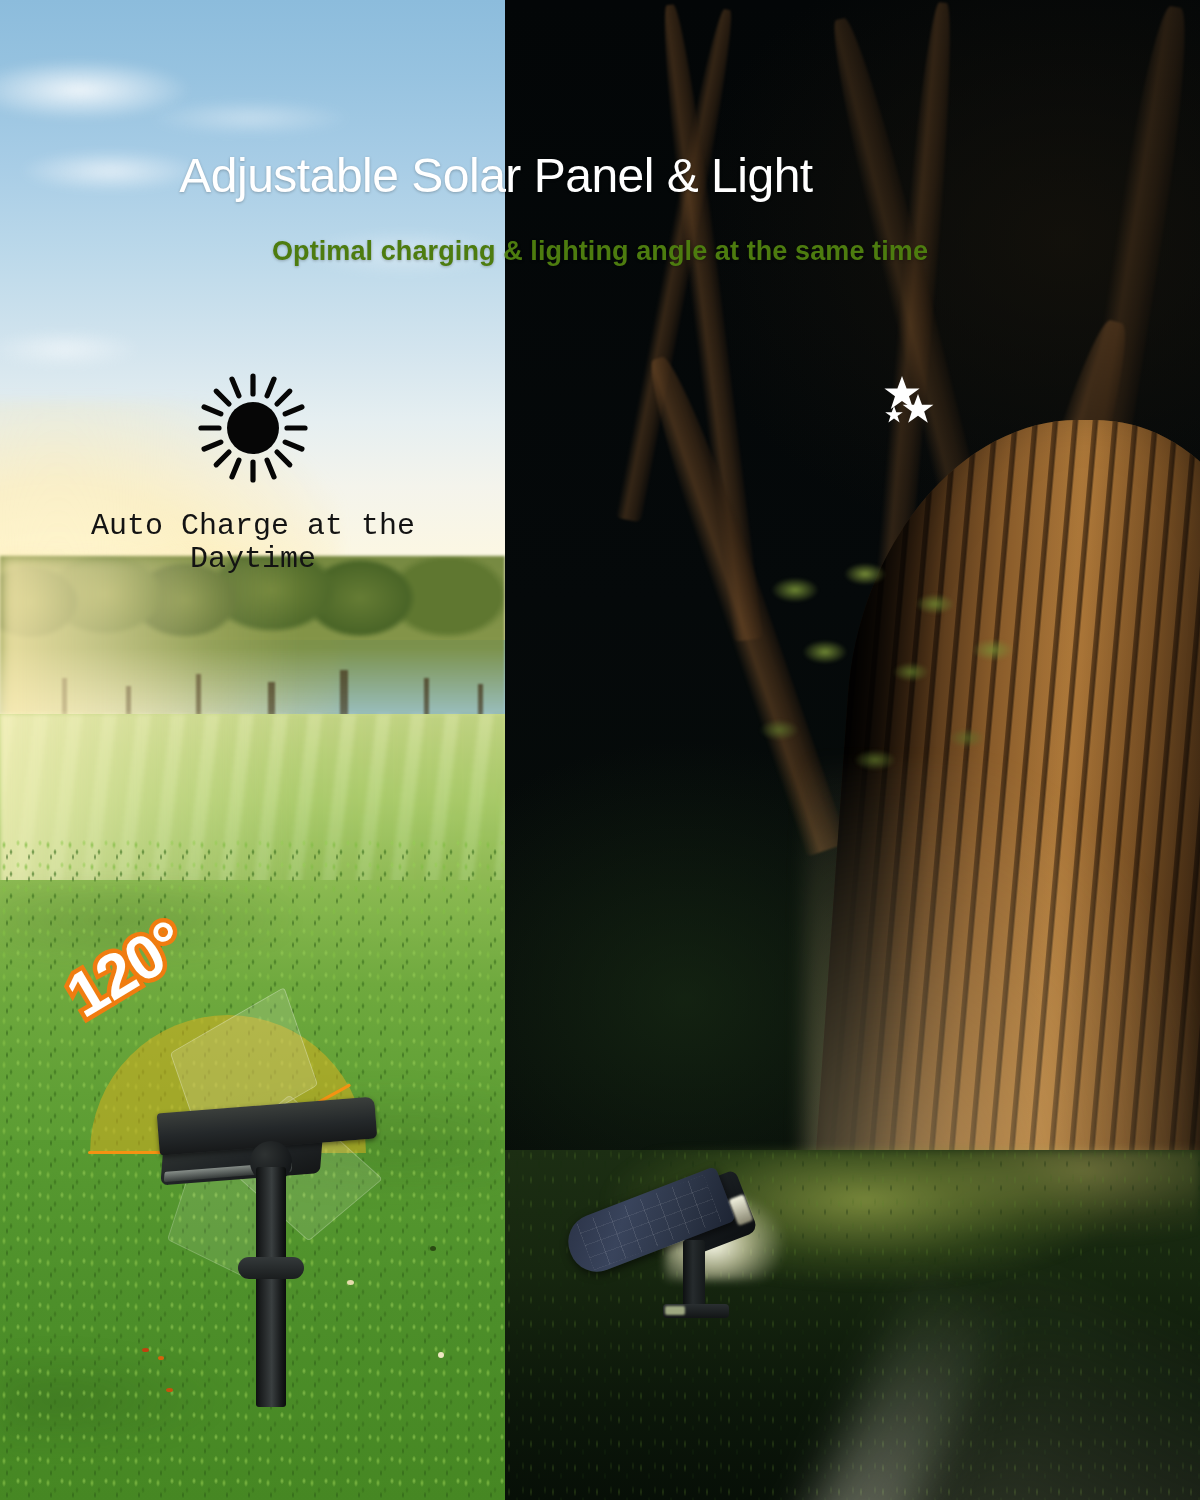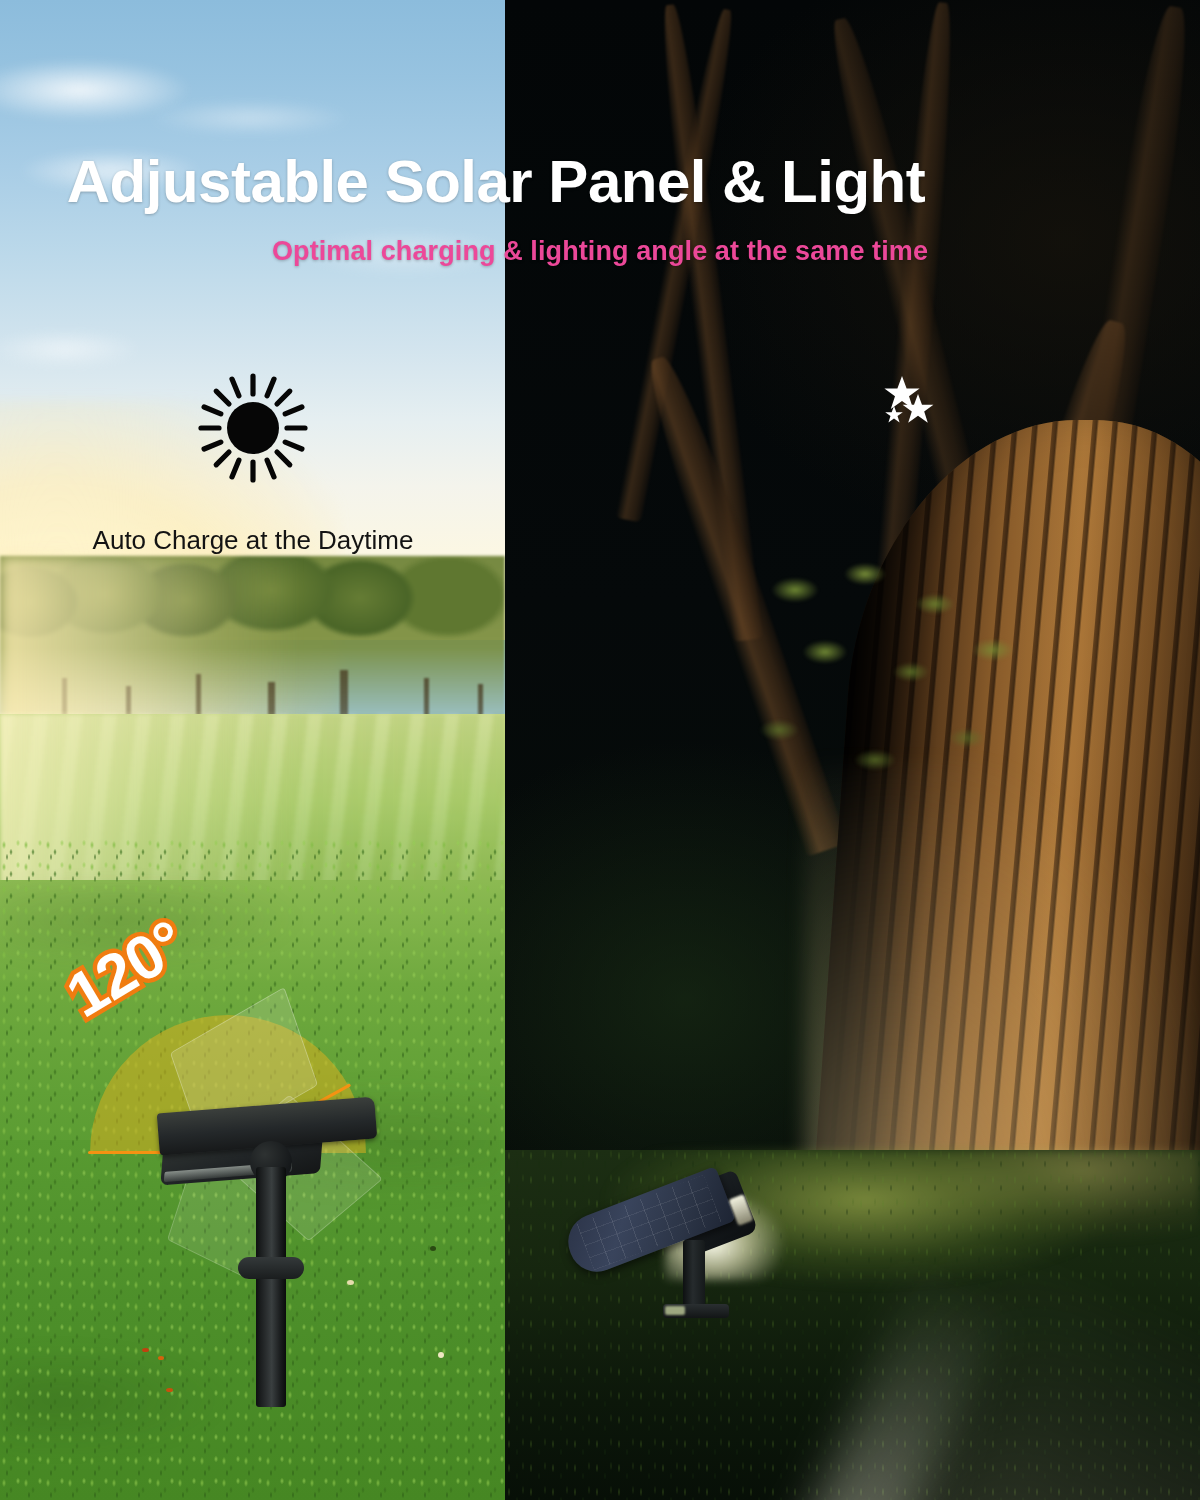--- a/index.html
+++ b/index.html
@@ -346,45 +346,46 @@
 
   
   .headline {
     position:absolute; left:0; top:0; width:1200px;
     text-align:center;
     z-index:40;
     pointer-events:none;
   }
   .title {
     position:absolute; left:0; top:152px; width:992px;
-    font-size:60px; font-weight:bold; color:#ffffff;
+    font-size:48px; font-weight:normal; color:#ffffff;
     letter-spacing:-0.5px;
     line-height:1;
     text-shadow:0 1px 3px rgba(0,0,0,0.25);
   }
   .subtitle {
     position:absolute; left:0; top:236px; width:1200px;
-    font-size:27px; font-weight:bold; color:#ec4899;
+    font-size:27px; font-weight:bold; color:#4d7c0f;
     letter-spacing:0.1px;
     text-shadow:0 1px 3px rgba(0,0,0,0.25);
   }
 
   .feature {
     position:absolute;
     z-index:40;
     text-align:center;
   }
   .feature-day  { left:68px;  top:368px; width:370px; }
   .feature-night{ left:700px; top:368px; width:336px; }
 
   .feature-icon { height:120px; display:flex; align-items:center; justify-content:center; }
   .feature-label {
-    margin-top:38px;
-    font-size:26px; font-weight:normal;
+    margin-top:22px;
+    font-size:30px; font-weight:normal;
     line-height:1.1;
+    font-family:Liberation Mono, monospace;
   }
   .label-day   { color:#131313; }
   .label-night { color:#f2f2ef; }
 
   .badge-120 {
     position:absolute;
     left:64px; top:938px;
     z-index:45;
     font-size:62px;
     font-weight:bold;

